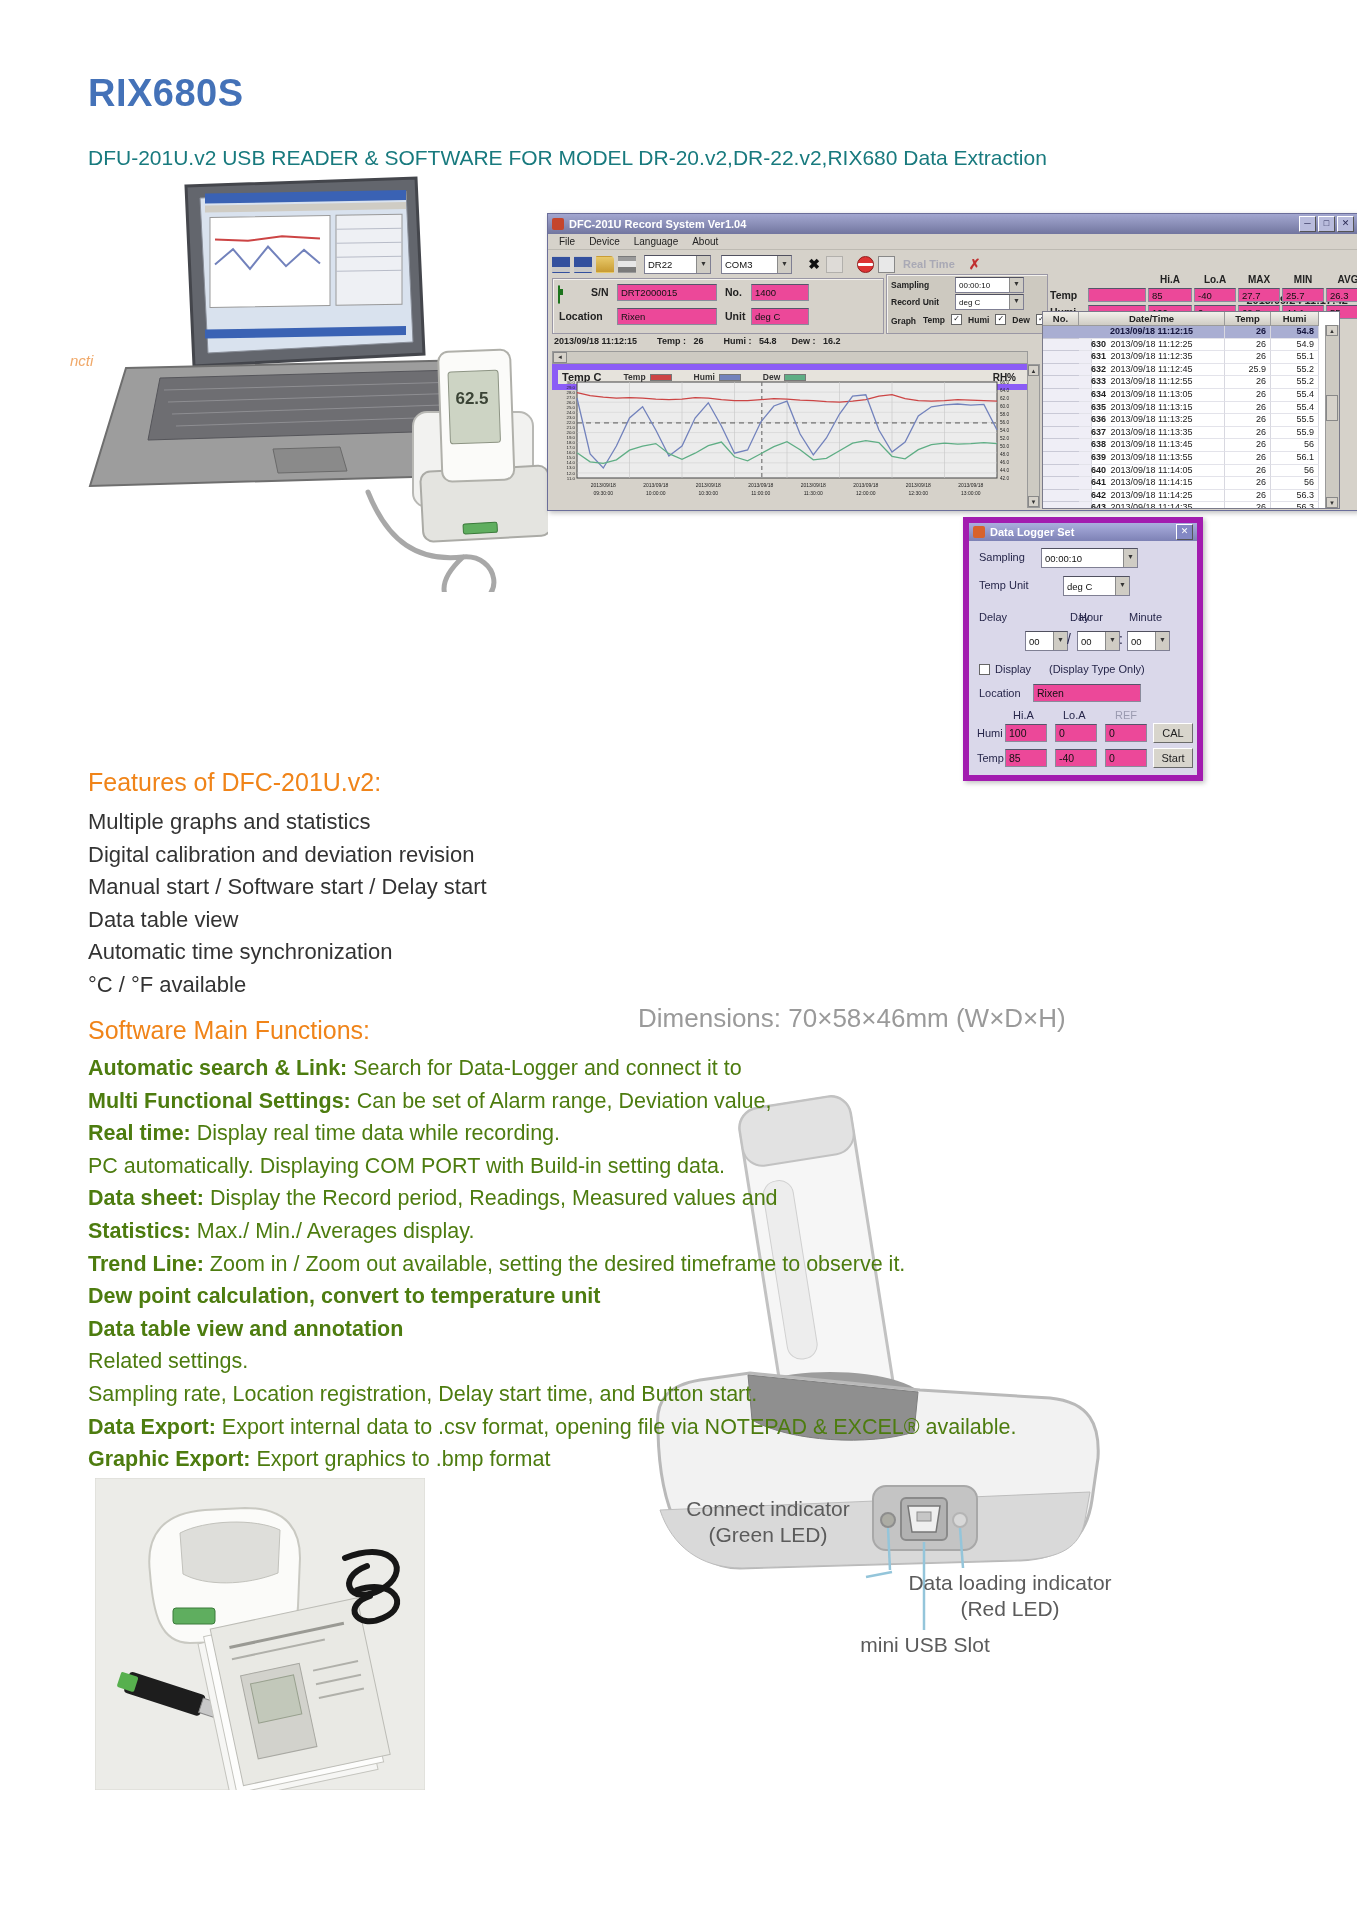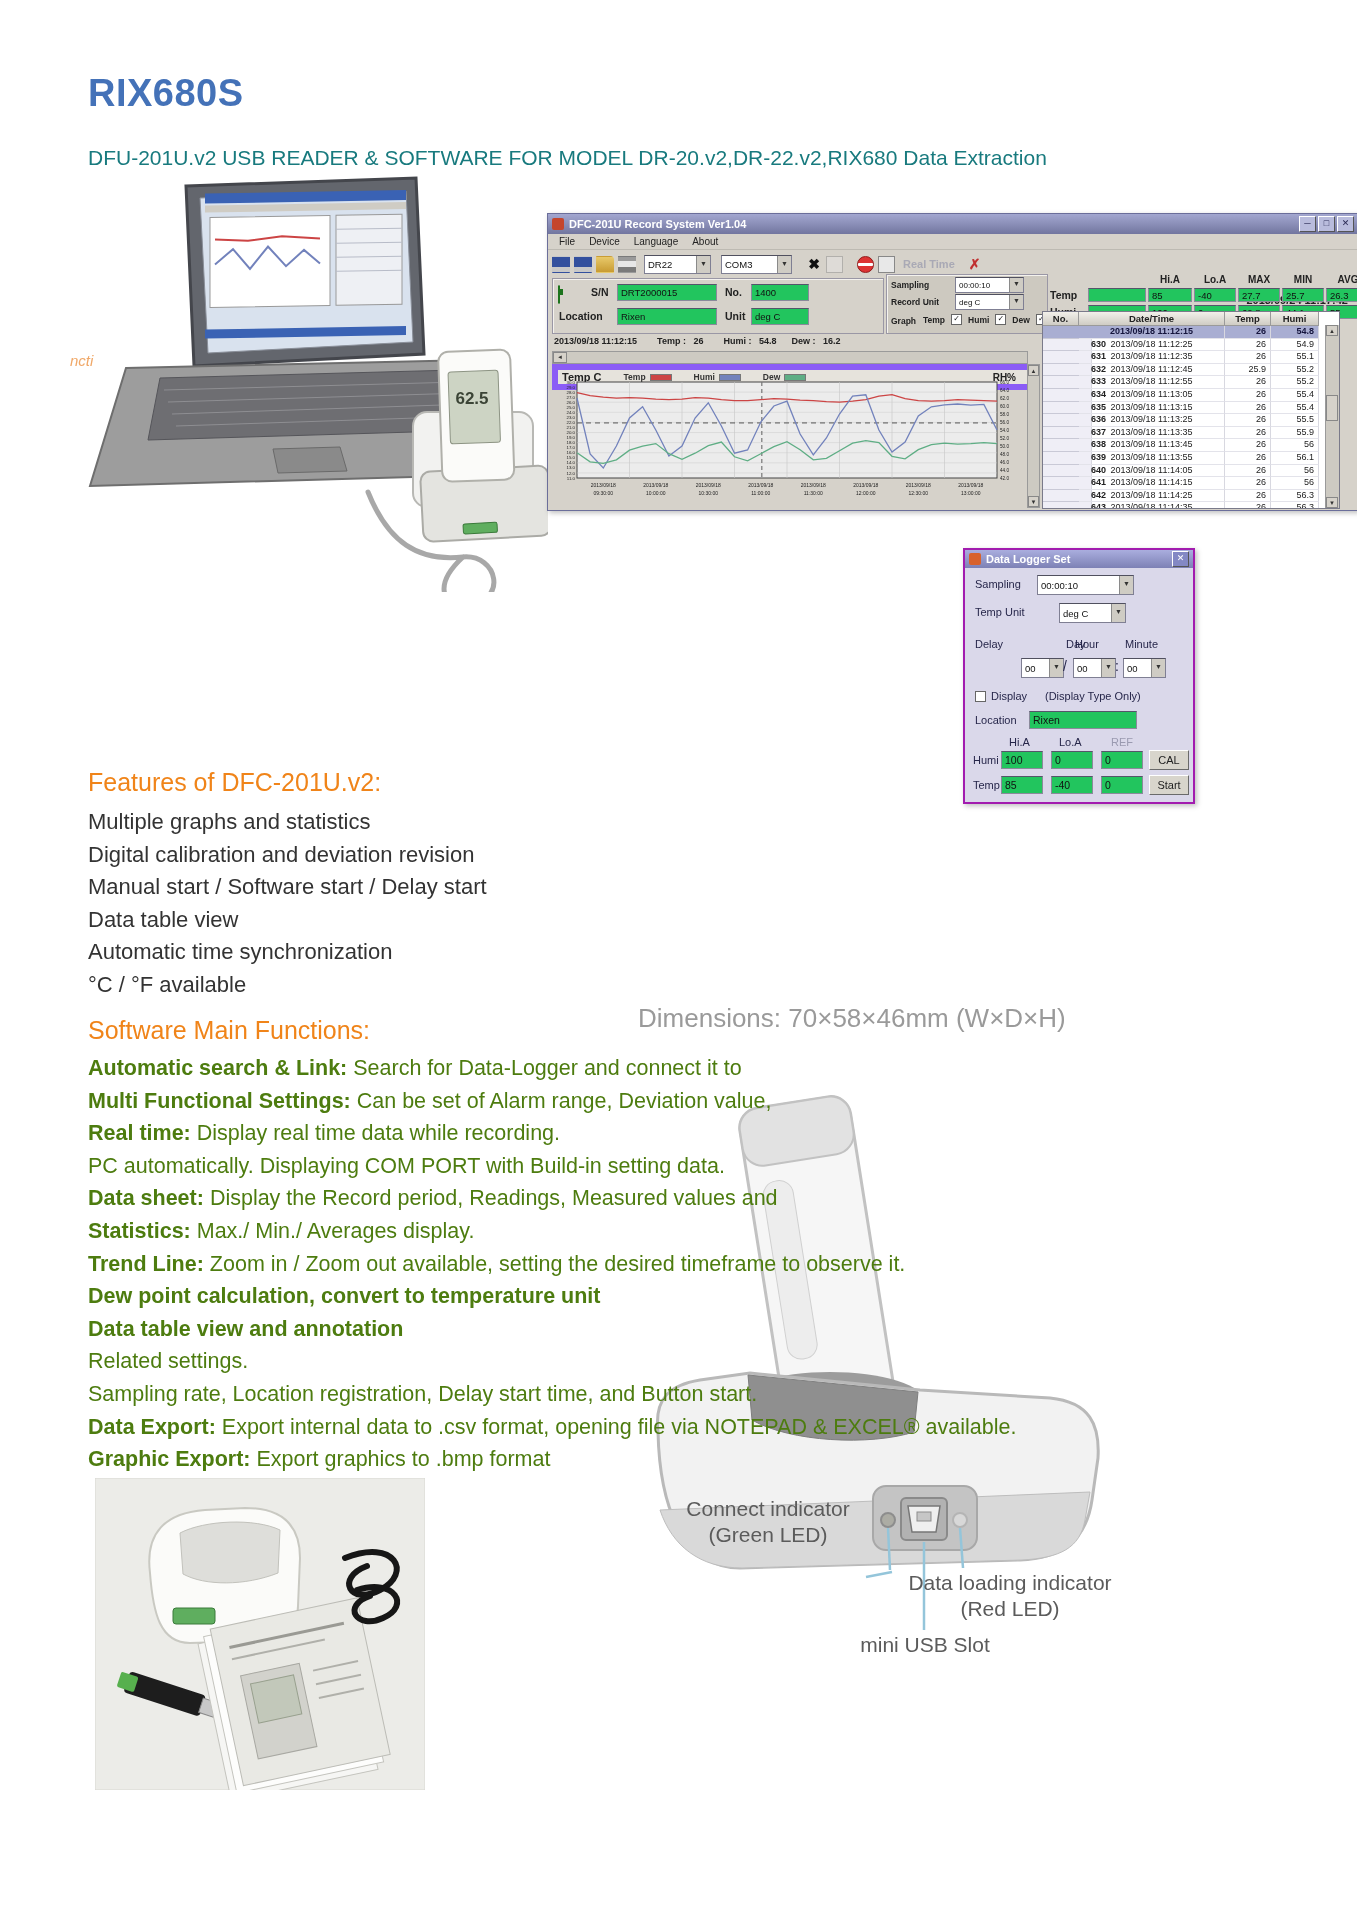--- a/index.html
+++ b/index.html
@@ -34,21 +34,21 @@
   .combo{height:17px;background:#fff;border:1px solid #7f7f93;border-top-color:#50505f;font-size:9.5px;display:flex;align-items:center;padding-left:3px;color:#111;}
   .combo .arrow{margin-left:auto;width:13px;height:100%;background:#cfccc4;border-left:1px solid #8a8a8a;font-size:7px;text-align:center;line-height:15px;color:#333;}
   .icon-x{font-size:14px;font-weight:bold;color:#111;width:16px;text-align:center;}
   .icon-stop{width:15px;height:15px;border-radius:50%;background:linear-gradient(#d33 40%,#fff 40%,#fff 60%,#d33 60%);border:1px solid #901818;}
   .icon-doc{width:15px;height:15px;background:#e8e8e8;border:1px solid #888;}
   .rt-label{font-size:11px;color:#a9a9b5;font-weight:bold;margin-left:4px;}
   .icon-redx{font-size:14px;font-weight:bold;color:#c03030;margin-left:10px;}
   .win-datetime{position:absolute;right:10px;top:40px;font-size:11px;font-weight:bold;color:#222;margin-top:40px;}
 
   .groupbox{position:absolute;border:1px solid #9a97a5;box-shadow:inset 1px 1px 0 #f4f2ee;}
-  .fld{background:#22c55e;border:1px solid #8a8a9b;border-top-color:#55556a;font-size:9.5px;color:#111;display:flex;align-items:center;padding-left:3px;box-sizing:border-box;text-align:right;}
+  .fld{background:#ec4899;border:1px solid #8a8a9b;border-top-color:#55556a;font-size:9.5px;color:#111;display:flex;align-items:center;padding-left:3px;box-sizing:border-box;text-align:right;}
   .lbl{font-size:10.5px;font-weight:bold;color:#222;white-space:nowrap;}
   .small-lbl{font-size:8.5px;font-weight:bold;color:#222;white-space:nowrap;}
   .battery{width:26px;height:13px;background:linear-gradient(#9fe69f,#3fae3f);border:1px solid #1d741d;border-radius:2px;position:relative;}
   .battery:after{content:"";position:absolute;right:-4px;top:3px;width:3px;height:6px;background:#1d741d;}
   .chk{width:9px;height:9px;background:#fff;border:1px solid #666;font-size:8px;line-height:8px;text-align:center;color:#222;display:inline-block;}
 
   
   .stats{position:absolute;left:502px;top:60px;width:300px;}
   .stats-row{display:grid;grid-template-columns:36px 58px 44px 42px 42px 42px 44px;column-gap:2px;align-items:center;margin-bottom:3px;}
   .stats-head{font-size:10px;font-weight:bold;text-align:center;color:#222;}
@@ -76,21 +76,21 @@
   .rt-row div{border-right:1px solid #d8d8e0;border-bottom:1px solid #e3e3ea;font-size:9px;height:11.6px;line-height:11.6px;color:#222;}
   .rt-row .c0{text-align:center;background:#efeef6;border-bottom-color:#c9c9d6;font-weight:bold;padding-left:48px;}
   .rt-row .c1{text-align:center;}
   .rt-row .c2,.rt-row .c3{text-align:right;padding-right:4px;}
   .rt-row.sel div{background:#a9aed2;font-weight:bold;color:#14143c;}
   .rt-vscroll{position:absolute;right:0;top:13px;width:13px;height:183px;background:#cdcac2;border-left:1px solid #9a9a9a;}
   .rt-vscroll .sb{position:absolute;left:0;width:12px;height:11px;background:#d6d2ca;border:1px solid #888;font-size:6px;line-height:10px;text-align:center;color:#333;box-sizing:border-box;}
   .rt-vscroll .thumb{position:absolute;left:0;top:70px;width:12px;height:26px;background:#d6d2ca;border:1px solid #888;box-sizing:border-box;}
 
   
-  .dlg{left:963px;top:548px;width:228px;height:252px;background:#dad8ea;border:2px solid #a21caf;box-shadow:2px 2px 5px rgba(0,0,0,.25);}
+  .dlg{left:963px;top:517px;width:228px;height:252px;background:#dad8ea;border:6px solid #a21caf;box-shadow:2px 2px 5px rgba(0,0,0,.25);}
   .dlg .titlebar{height:18px;background:linear-gradient(#aaaede,#7d81b5);}
   .dlg-lbl{font-size:11px;color:#26264a;white-space:nowrap;}
   .dlg .fld{font-size:10.5px;}
   .btn3d{background:#d8d5cc;border:1px solid #6a6a6a;border-top-color:#fff;border-left-color:#fff;font-size:11px;color:#222;text-align:center;}
 
   
   .callout{font-size:21px;color:#5b5b5b;text-align:center;line-height:26px;}
 
   svg text{font-family:"Liberation Sans",sans-serif;}
 </style>

